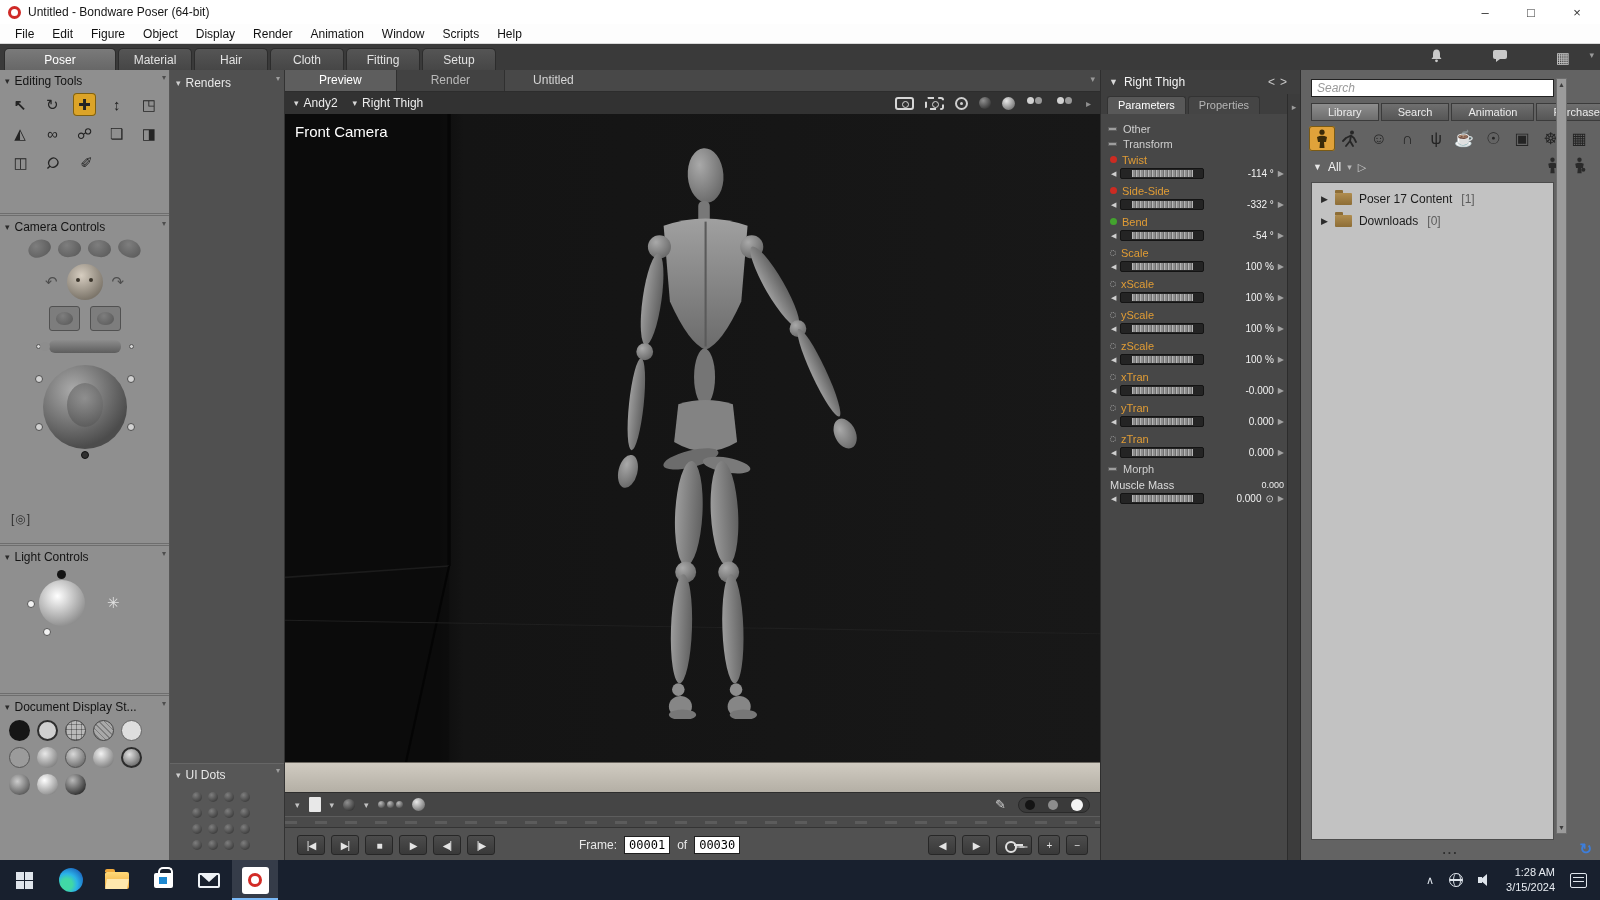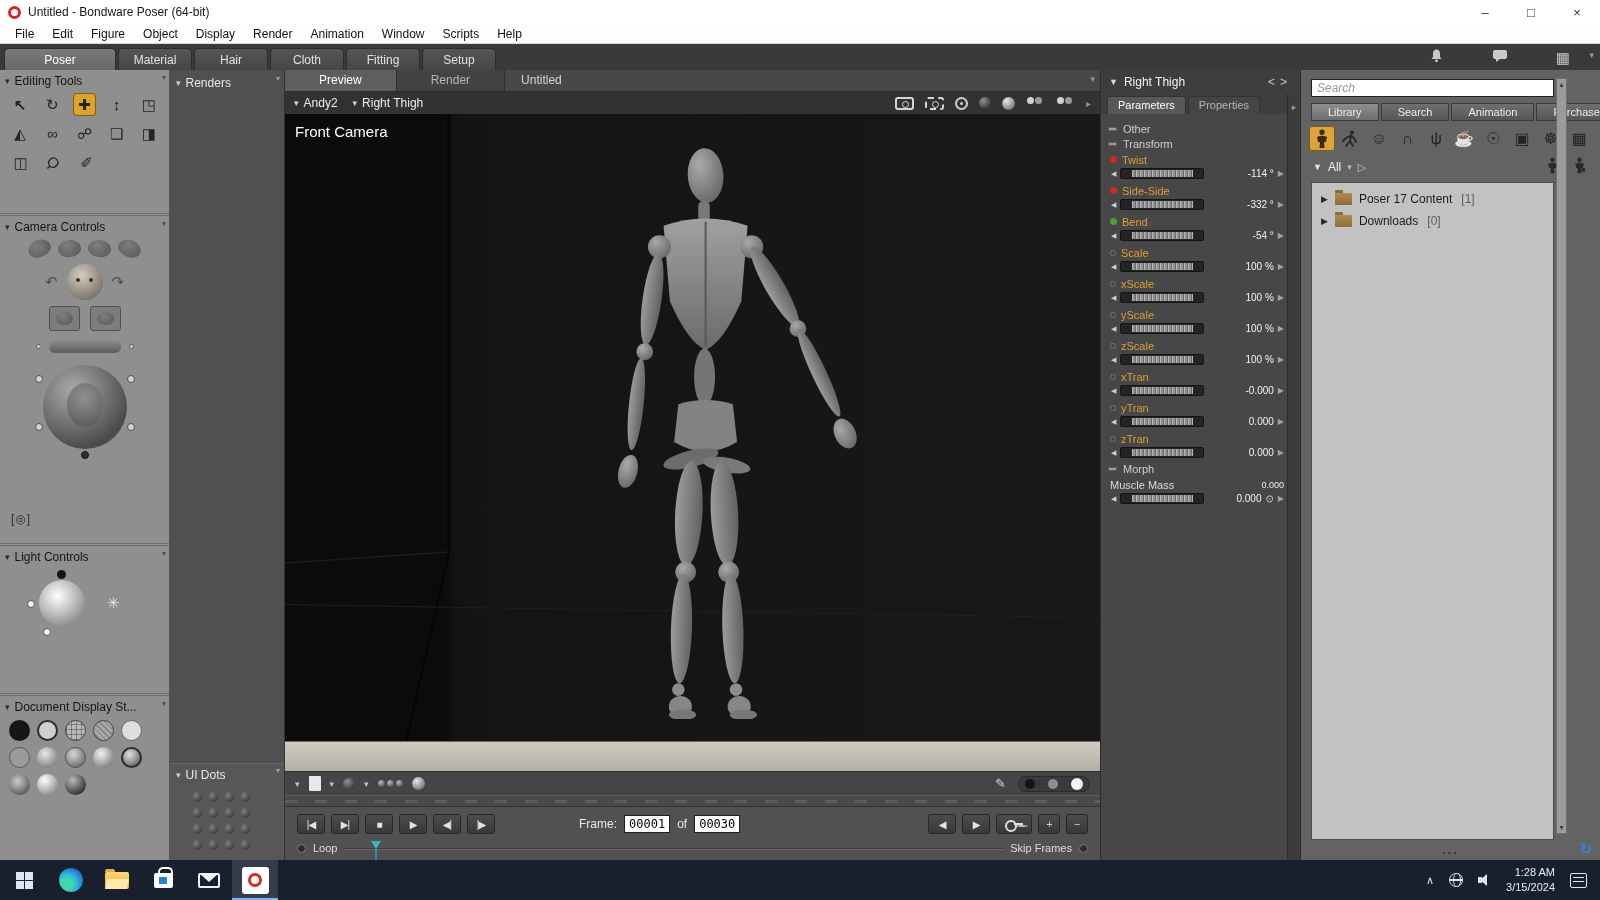--- a/index.html
+++ b/index.html
@@ -97,21 +97,21 @@
   .rc-spacer { flex:1; }
   .uidots { border-top:1px solid #666; background:#575757; padding:4px 6px 10px; position:relative; }
   .ud-grid { display:grid; grid-template-columns:repeat(4, 10px); gap:6px; padding:8px 0 0 16px; }
   .ud-dot { width:10px; height:10px; border-radius:50%; background:radial-gradient(circle at 35% 30%, #7e7e7e, #2b2b2b); }
 
   
   .vp-col { flex:1; min-width:0; display:flex; flex-direction:column; background:#3f3f3f; }
   .doc-tabbar { height:22px; background:#484848; border-bottom:1px solid #2d2d2d; display:flex; align-items:stretch; }
   .doc-tab { padding:3px 34px 0; font-size:12px; color:#b9b9b9; background:#424242; border-right:1px solid #303030; }
   .doc-tab.active { background:#5e5e5e; color:#fff; }
-  .doc-title { margin-left:16px; padding-top:3px; color:#d6d6d6; }
+  .doc-title { margin-left:28px; padding-top:3px; color:#d6d6d6; }
   .dt-caret { margin-left:auto; margin-right:5px; padding-top:4px; color:#999; font-size:9px; }
   .selector-bar { height:22px; background:#323232; display:flex; align-items:center; gap:5px; padding:0 9px; color:#ececec; }
   .sel-caret { font-size:9px; color:#d8d8d8; }
   .sel-label { font-size:12px; margin-right:10px; }
   .sel-icons { margin-left:auto; display:flex; align-items:center; gap:11px; }
   .cam-ic { width:19px; height:13px; border:2px solid #d6d6d6; border-radius:3px; position:relative; }
   .cam-ic::after { content:""; position:absolute; left:5px; top:2px; width:5px; height:5px; border:1.5px solid #d6d6d6; border-radius:50%; }
   .apert { width:13px; height:13px; border:2px solid #cfcfcf; border-radius:50%; position:relative; }
   .apert::after { content:""; position:absolute; left:3px; top:3px; width:3px; height:3px; border-radius:50%; background:#cfcfcf; }
   .sphere-d { width:12px; height:12px; border-radius:50%; background:radial-gradient(circle at 35% 30%, #909090, #1c1c1c); }
@@ -590,29 +590,20 @@
           <div class="tl-right">
             <span class="pb">◀</span>
             <span class="pb">▶</span>
             <span class="pb" style="min-width:36px;">
                 <span class="key-ic"></span>
               </span>
             <span class="pb" style="min-width:22px;">+</span>
             <span class="pb" style="min-width:22px;">−</span>
           </div>
         </div>
-        <div class="tl-row2">
-          <span class="loop-dot"></span>
-          <span>Loop</span>
-          <div class="tl-strip">
-            <span class="tl-marker"></span>
-          </div>
-          <span>Skip Frames</span>
-          <span class="loop-dot"></span>
-        </div>
       </div>
     </div>
 
     <div class="pp-col">
       <div class="pp-header">
         <span class="sel-caret">▼</span>
         <span>Right Thigh</span>
         <span class="nav"><span>&lt;</span><span>&gt;</span></span>
       </div>
       <div class="pp-tabs">

